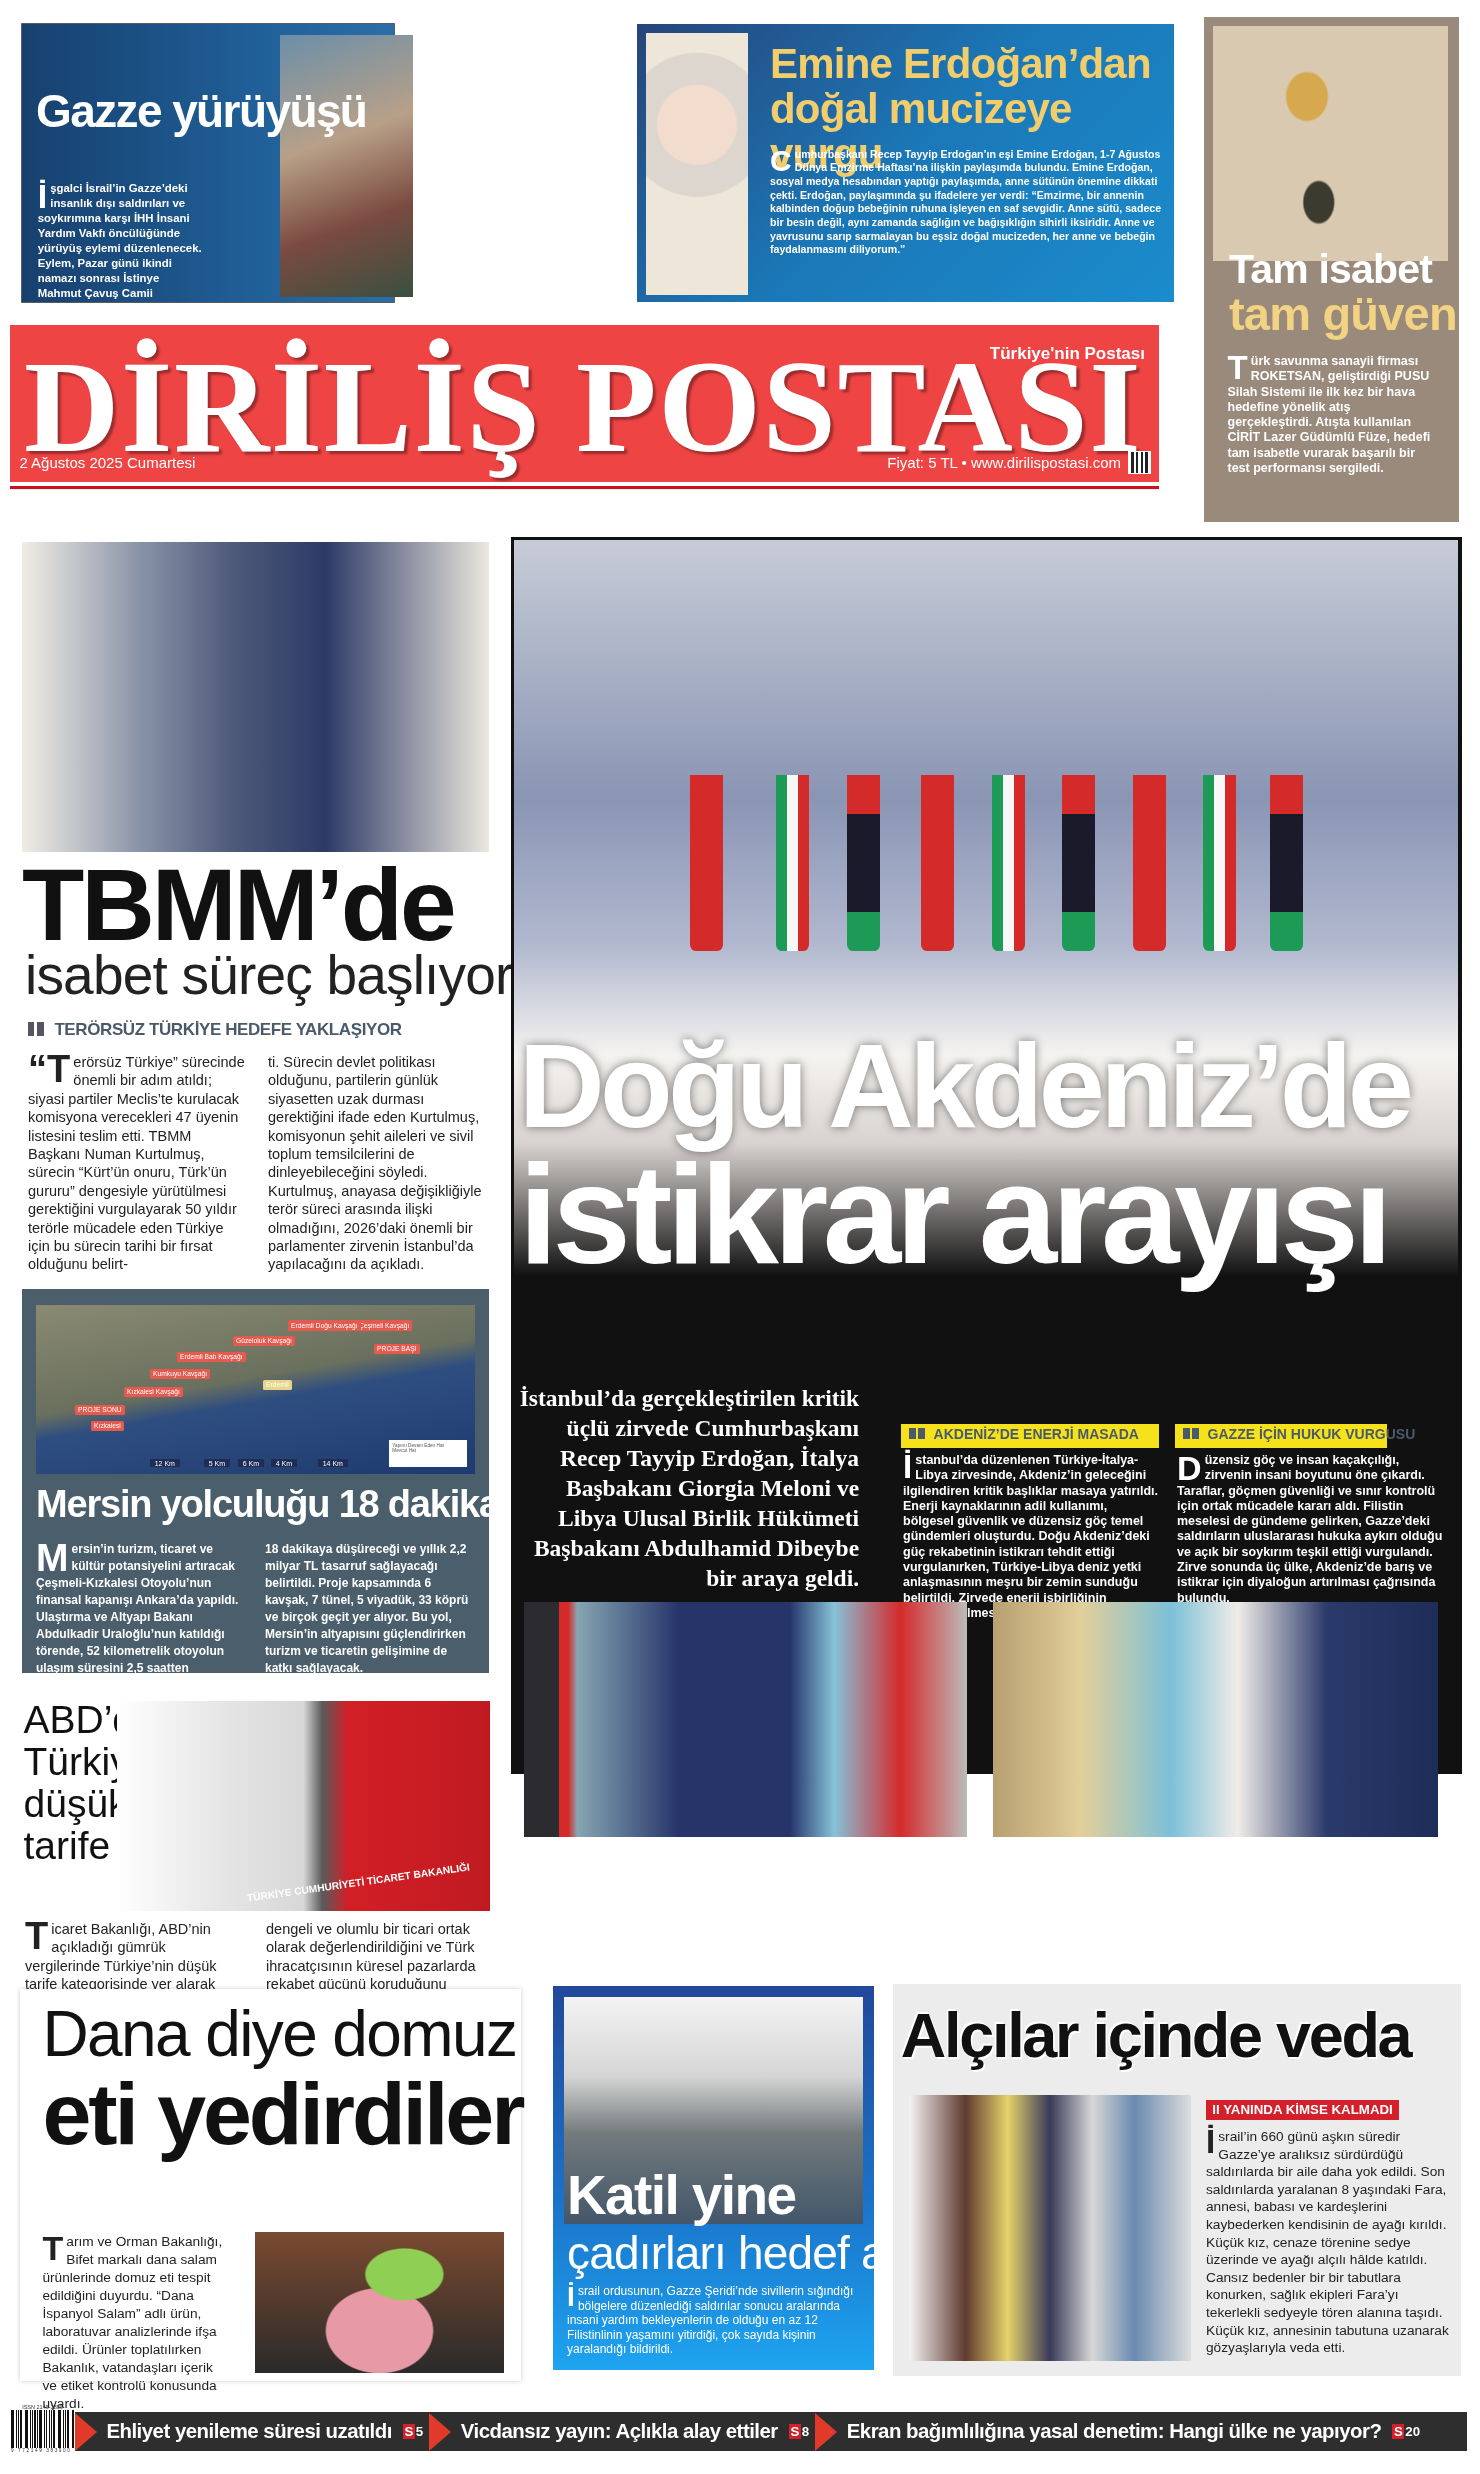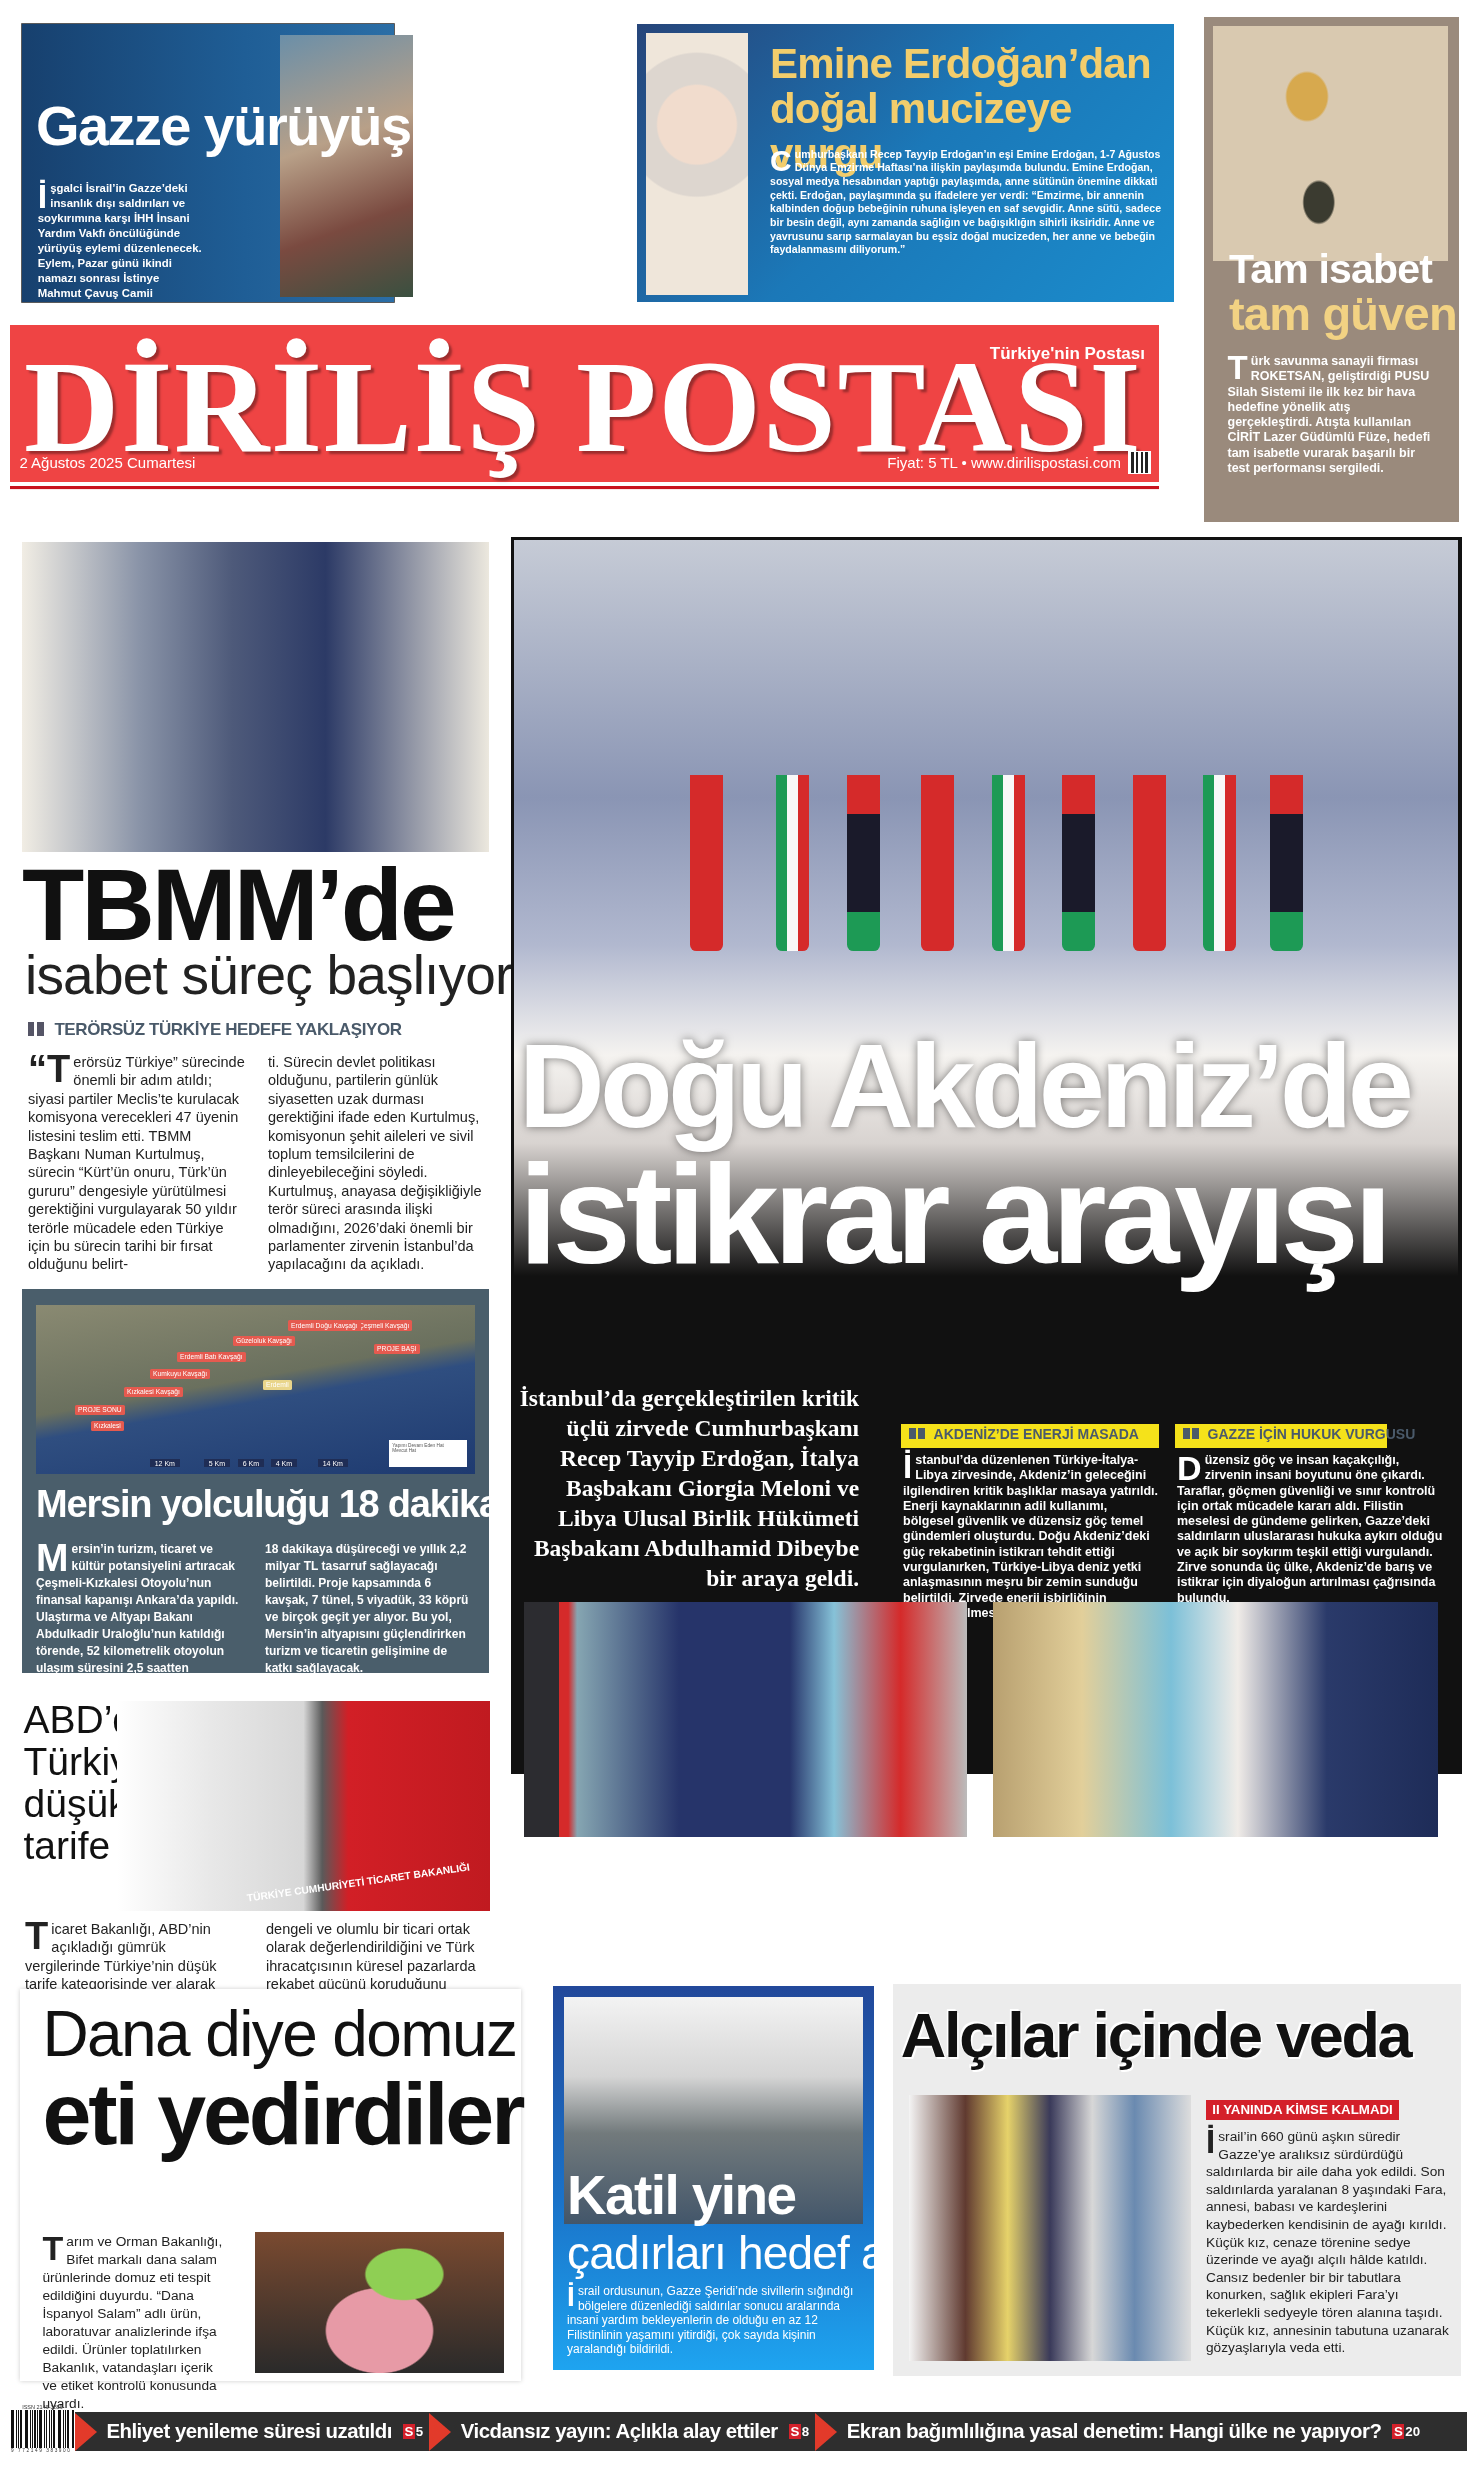--- a/index.html
+++ b/index.html
@@ -3,21 +3,21 @@
 <meta charset="utf-8">
 <style>
 *{box-sizing:border-box;margin:0;padding:0}
 body{width:1480px;height:2475px;background:#fff;font-family:"Liberation Sans",sans-serif;position:relative;overflow:hidden;color:#111}
 .abs{position:absolute}
 .ph{position:absolute;overflow:hidden}
 
 #box-bebek{left:22px;top:23.5px;width:372px;height:278px;background:linear-gradient(90deg,#17406e 0%,#1f5e96 60%,#2b6ea6 100%);box-shadow:0 0 0 0.8px #333}
 #box-bebek .ph{left:258px;top:11px;width:133px;height:262px;background:linear-gradient(160deg,#6b8fa8 0%,#b8a088 40%,#7a4a40 70%,#3a5040 100%)}
 #box-bebek h1{position:absolute;left:12.5px;top:15.7px;font-size:49px;font-weight:300;color:#fff;letter-spacing:-0.8px;white-space:nowrap;line-height:1}
-#box-bebek h2{position:absolute;left:14px;top:74px;font-size:56px;font-weight:900;color:#fff;letter-spacing:-1.6px;white-space:nowrap;line-height:1}
+#box-bebek h2{position:absolute;left:14px;top:64px;font-size:46px;font-weight:900;color:#fff;letter-spacing:-1.6px;white-space:nowrap;line-height:1}
 #box-bebek p{position:absolute;left:15.7px;top:157px;width:164px;font-size:11.4px;font-weight:700;color:#fff;line-height:15px}
 #box-emine{left:637px;top:23.5px;width:537px;height:278px;background:linear-gradient(135deg,#26457a 0%,#1b78b8 50%,#1b8ccc 100%)}
 #box-emine .ph{left:9.4px;top:9.4px;width:102px;height:262px;background:radial-gradient(circle at 50% 35%,#f1dccd 0 22%,#ddd6cf 23% 40%,#efe6da 41%)}
 #box-emine h1{position:absolute;left:133px;top:17px;font-size:42px;font-weight:900;color:#f2cd6c;line-height:45px;letter-spacing:-0.8px}
 #box-emine p{position:absolute;left:133px;top:124px;width:392px;font-size:10.6px;font-weight:700;color:#fff;line-height:13.7px}
 #box-tam{left:1204px;top:17px;width:255px;height:505px;background:#9a8a7c}
 #box-tam .ph{left:9.4px;top:9.4px;width:235px;height:235px;background:radial-gradient(ellipse at 40% 30%,#d7a94e 0 10%,transparent 11%),radial-gradient(ellipse at 45% 75%,#3b3b30 0 8%,transparent 9%),#d9c9b0}
 #box-tam h1{position:absolute;left:25px;top:233px;font-size:41px;font-weight:900;color:#fff;line-height:39px;letter-spacing:-0.8px}
 #box-tam h2{position:absolute;left:25px;top:274px;font-size:47px;font-weight:900;color:#f2d283;line-height:45px;letter-spacing:-0.8px}
 #box-tam p{position:absolute;left:23.5px;top:337px;width:211px;font-size:12.5px;font-weight:700;color:#fff;line-height:15.3px}

